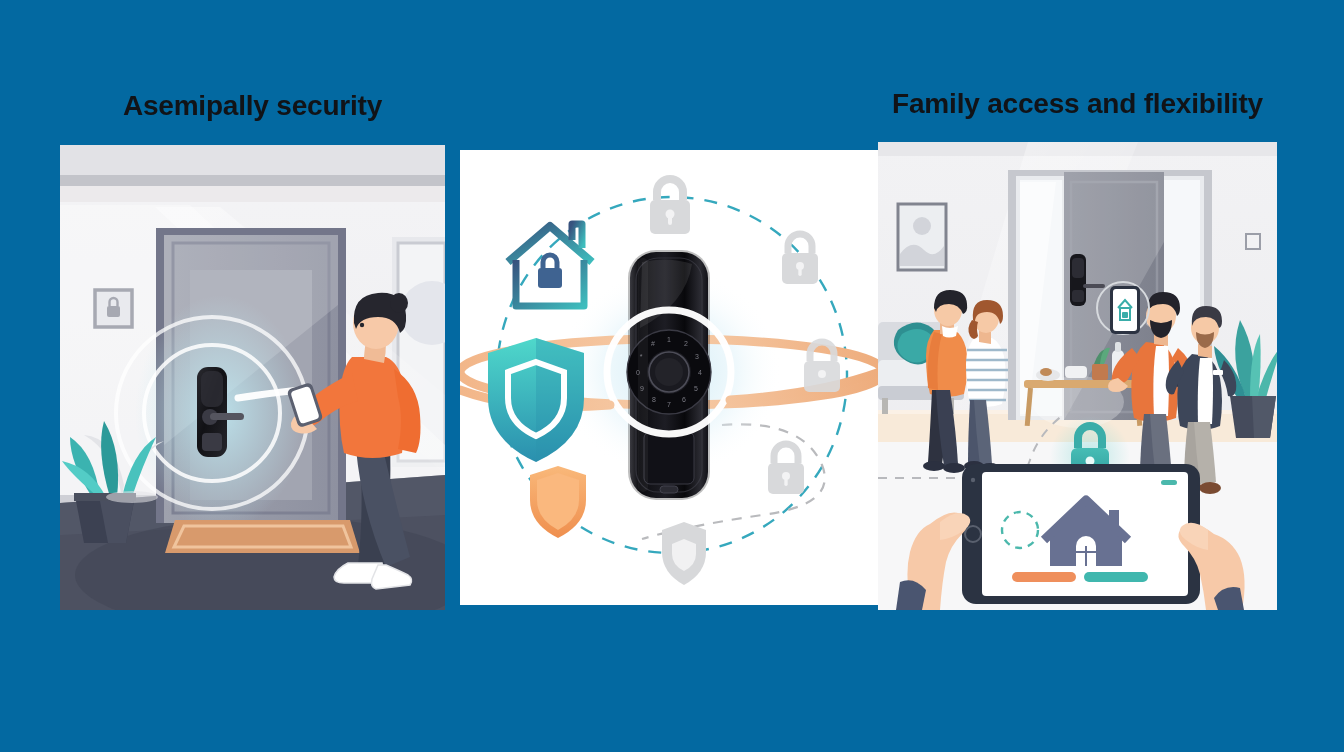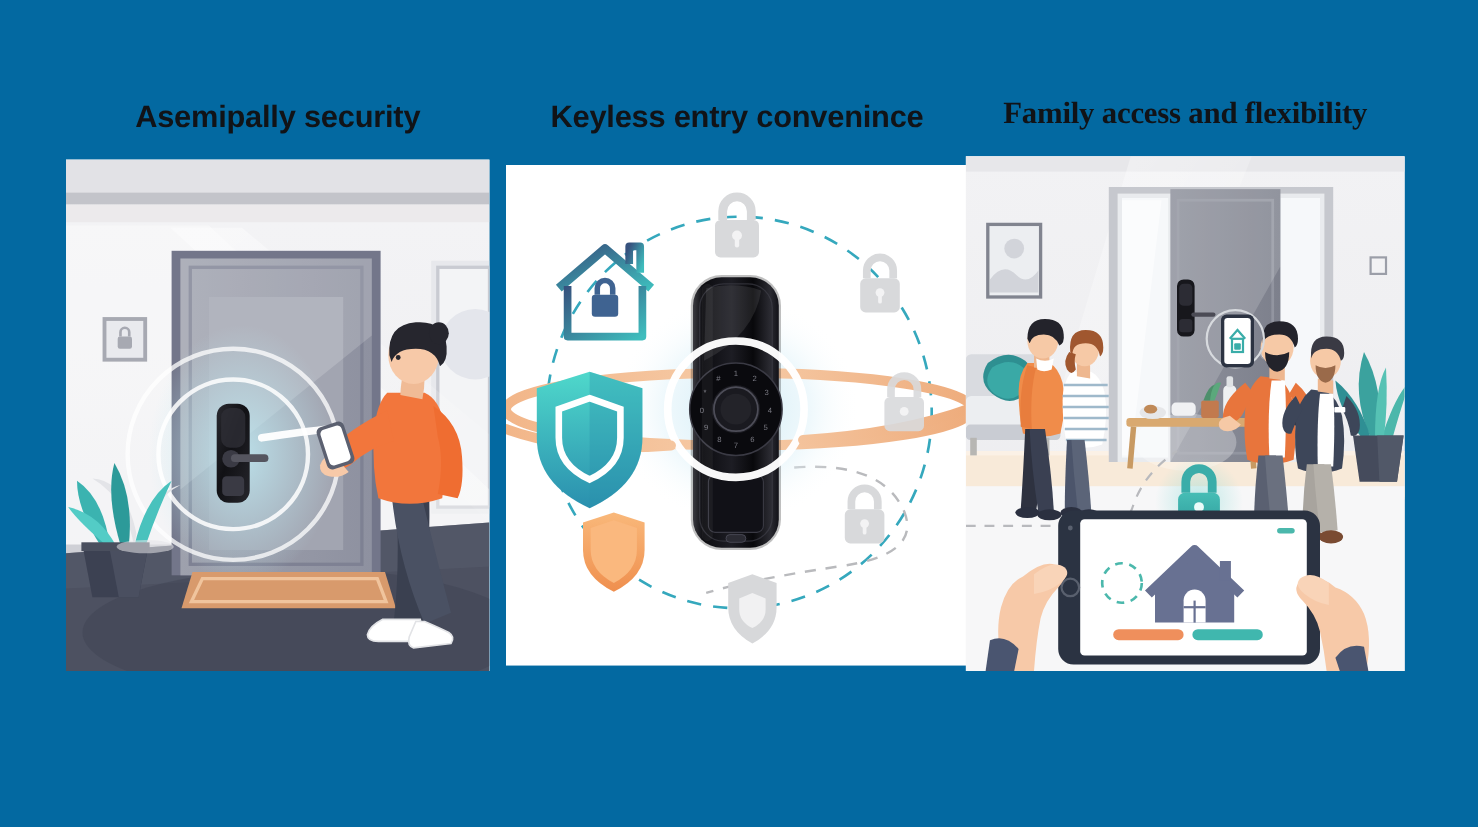--- a/index.html
+++ b/index.html
@@ -35,23 +35,22 @@
   #panel3-art { left: 878px; top: 142px; width: 399px; height: 468px; background: #f4f4f5; }
   svg { display: block; }
 </style>
 </head>
 <body>
 
 <div id="stage">
 
   <div class="panel-title" style="left:60px; top:92px; width:385px;">Asemipally security</div>
 
-  <div class="panel-title" style="left:460px; top:92px; width:420px;">Keyless entry convenince</div>
-
-  <div class="panel-title" style="left:878px; top:90px; width:399px;font-family:Liberation Serif, serif;">Family access and flexibility</div>
+
+  <div class="panel-title" style="left:878px; top:90px; width:399px;">Family access and flexibility</div>
 
   <div class="panel-art" id="panel1-art">
     <svg width="385" height="465" viewBox="0 0 385 465">
       <defs>
         <linearGradient id="p1wall" x1="0" y1="0" x2="0" y2="1">
           <stop offset="0" stop-color="#f4f4f6"></stop>
             <stop offset="1" stop-color="#ececef"></stop>
         </linearGradient>
         <linearGradient id="p1door" x1="0" y1="0" x2="1" y2="0">
           <stop offset="0" stop-color="#9ea1ad"></stop>

